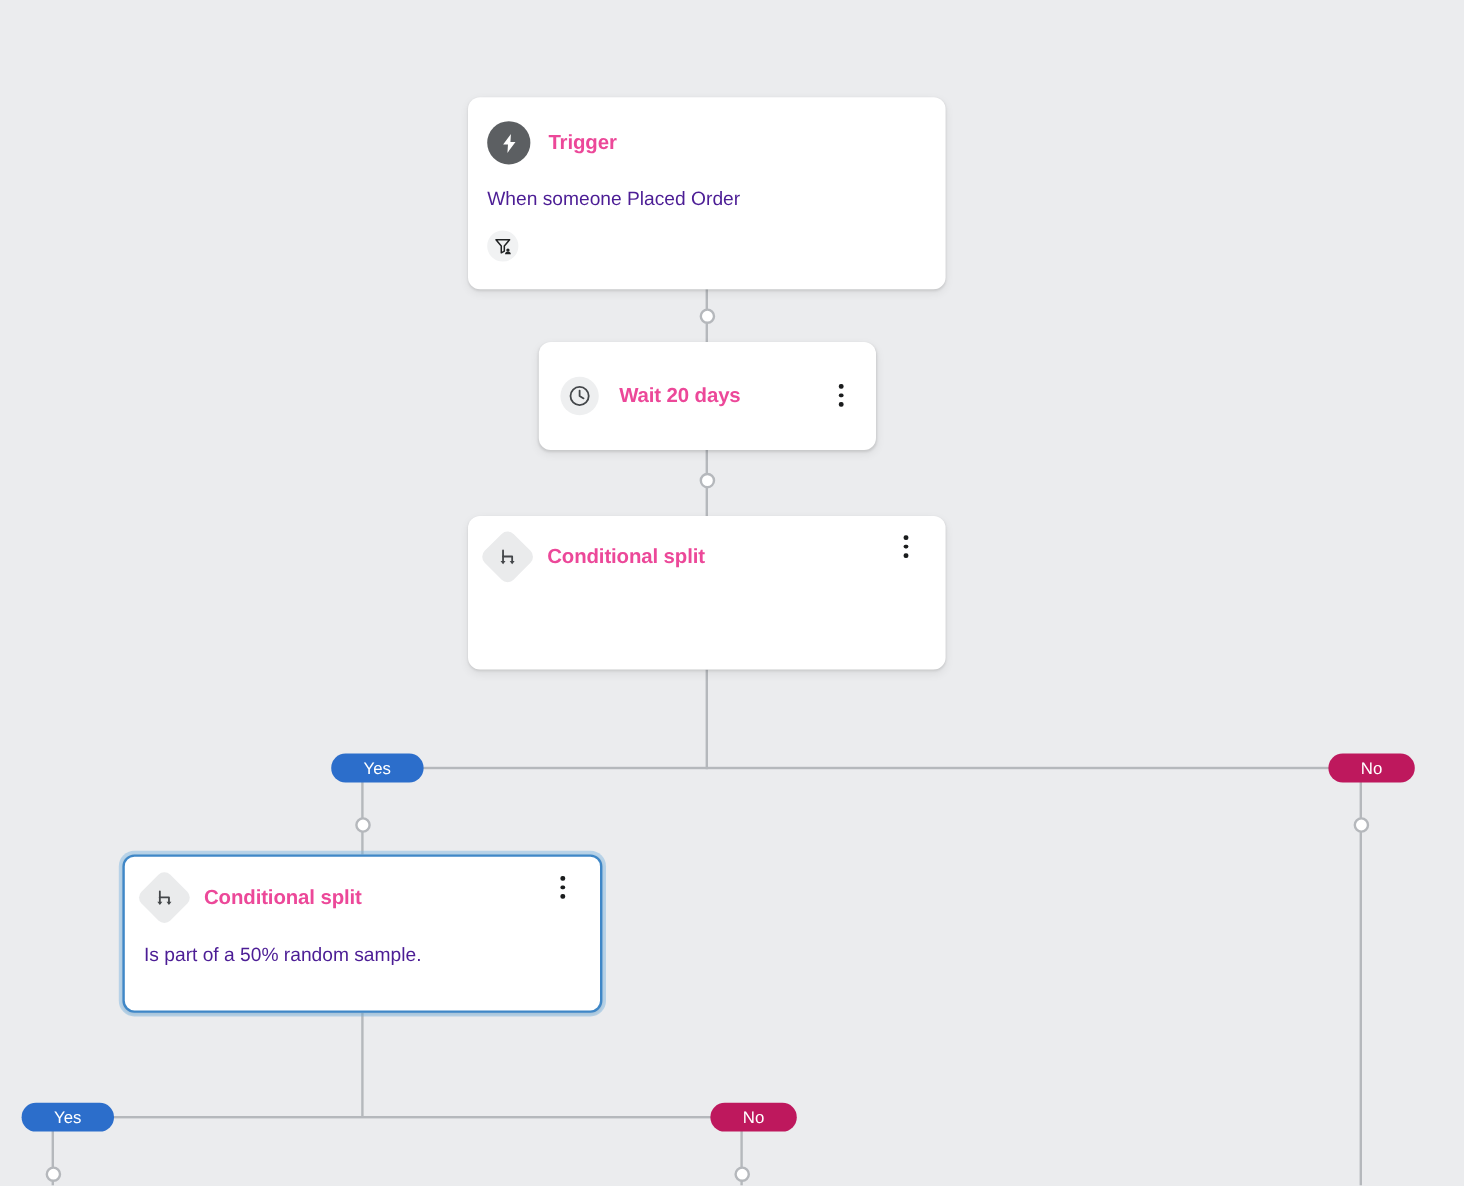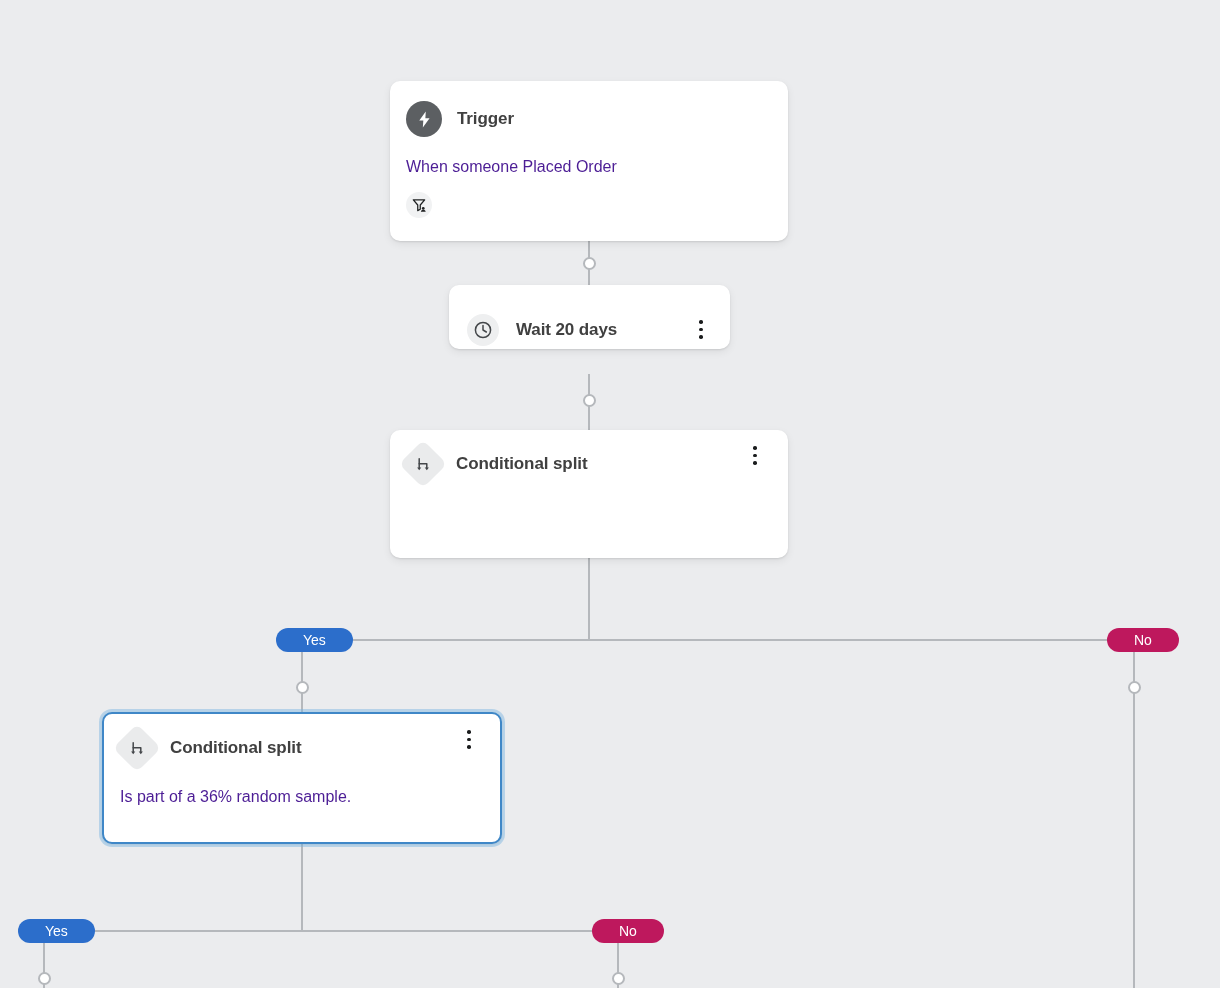--- a/index.html
+++ b/index.html
@@ -72,21 +72,21 @@
   }
 
   .card-head {
     display: flex;
     align-items: center;
     position: relative;
   }
   .card-title {
     font-size: 17px;
     font-weight: bold;
-    color: #404040;
+    color: #ec4899;
     letter-spacing: -0.1px;
   }
 
   
   .badge-circle-dark {
     width: 36px; height: 36px;
     border-radius: 50%;
     background: #5c5f62;
     display: flex; align-items: center; justify-content: center;
     flex: 0 0 auto;
@@ -136,21 +136,21 @@
 
   .chip-filter {
     width: 26px; height: 26px;
     border-radius: 50%;
     background: #f1f2f3;
     display: flex; align-items: center; justify-content: center;
   }
 
   
   #card-trigger  { left: 390px; top: 81px;  width: 398px; height: 160px; }
-  #card-wait     { left: 449px; top: 285px; width: 281px; height: 64px;  }
+  #card-wait     { left: 449px; top: 285px; width: 281px; height: 90px;  }
   #card-cond-1   { left: 390px; top: 430px; width: 398px; height: 128px; }
   #card-cond-2   { left: 102px; top: 712px; width: 400px; height: 132px; }
 </style>
 </head>
 <body>
 
 <div id="canvas">
 
   <div class="conn-v" style="left:588px; top:241px; height:44px;"></div>
   <div class="conn-dot" style="left:583px; top:257px;"></div>
@@ -248,16 +248,16 @@
           <path d="M14.2 15.6 16.8 19l2.6-3.4z" fill="#44474a"></path>
         </svg>
       </div>
       <div class="card-title" style="margin-left:16px;">Conditional split</div>
       <div class="kebab" style="right:20px;">
         <i></i>
           <i></i>
           <i></i>
       </div>
     </div>
-    <div class="card-body" style="padding:23px 16px 0 16px;">Is part of a 36% random sample.</div>
+    <div class="card-body" style="padding:23px 16px 0 16px;">Is part of a 50% random sample.</div>
   </div>
 
 </div>
 
 </body></html>

